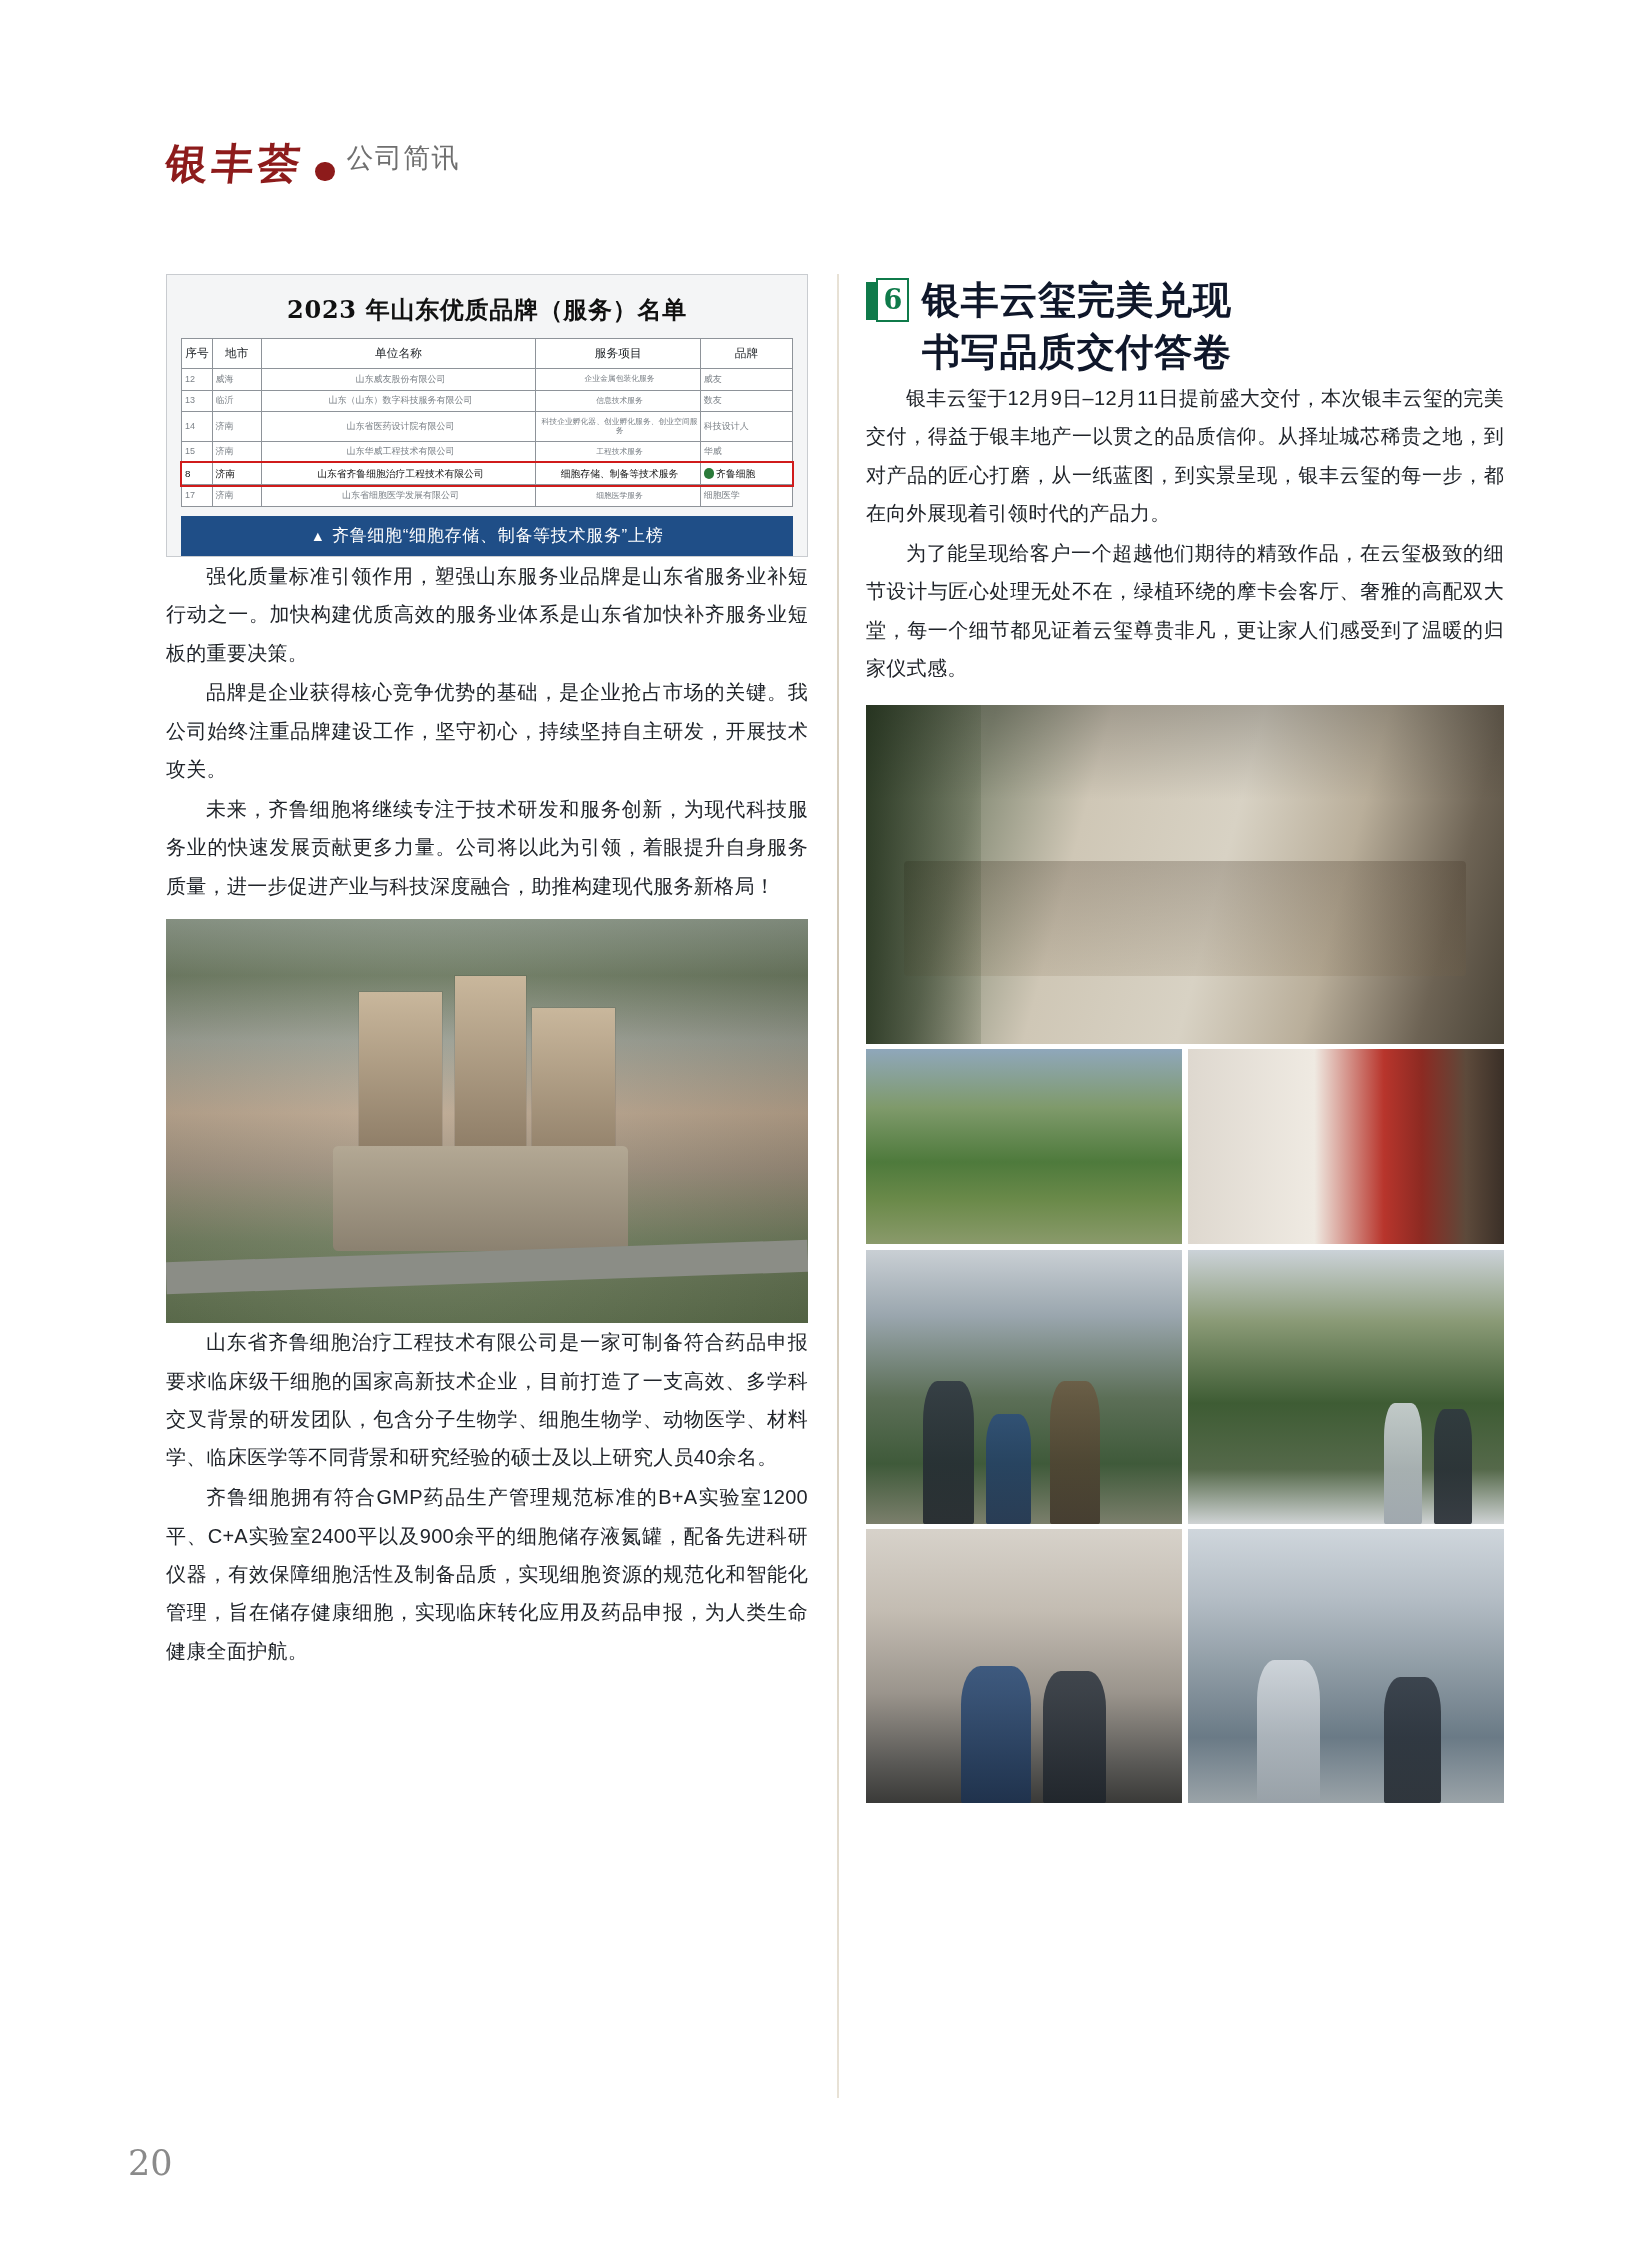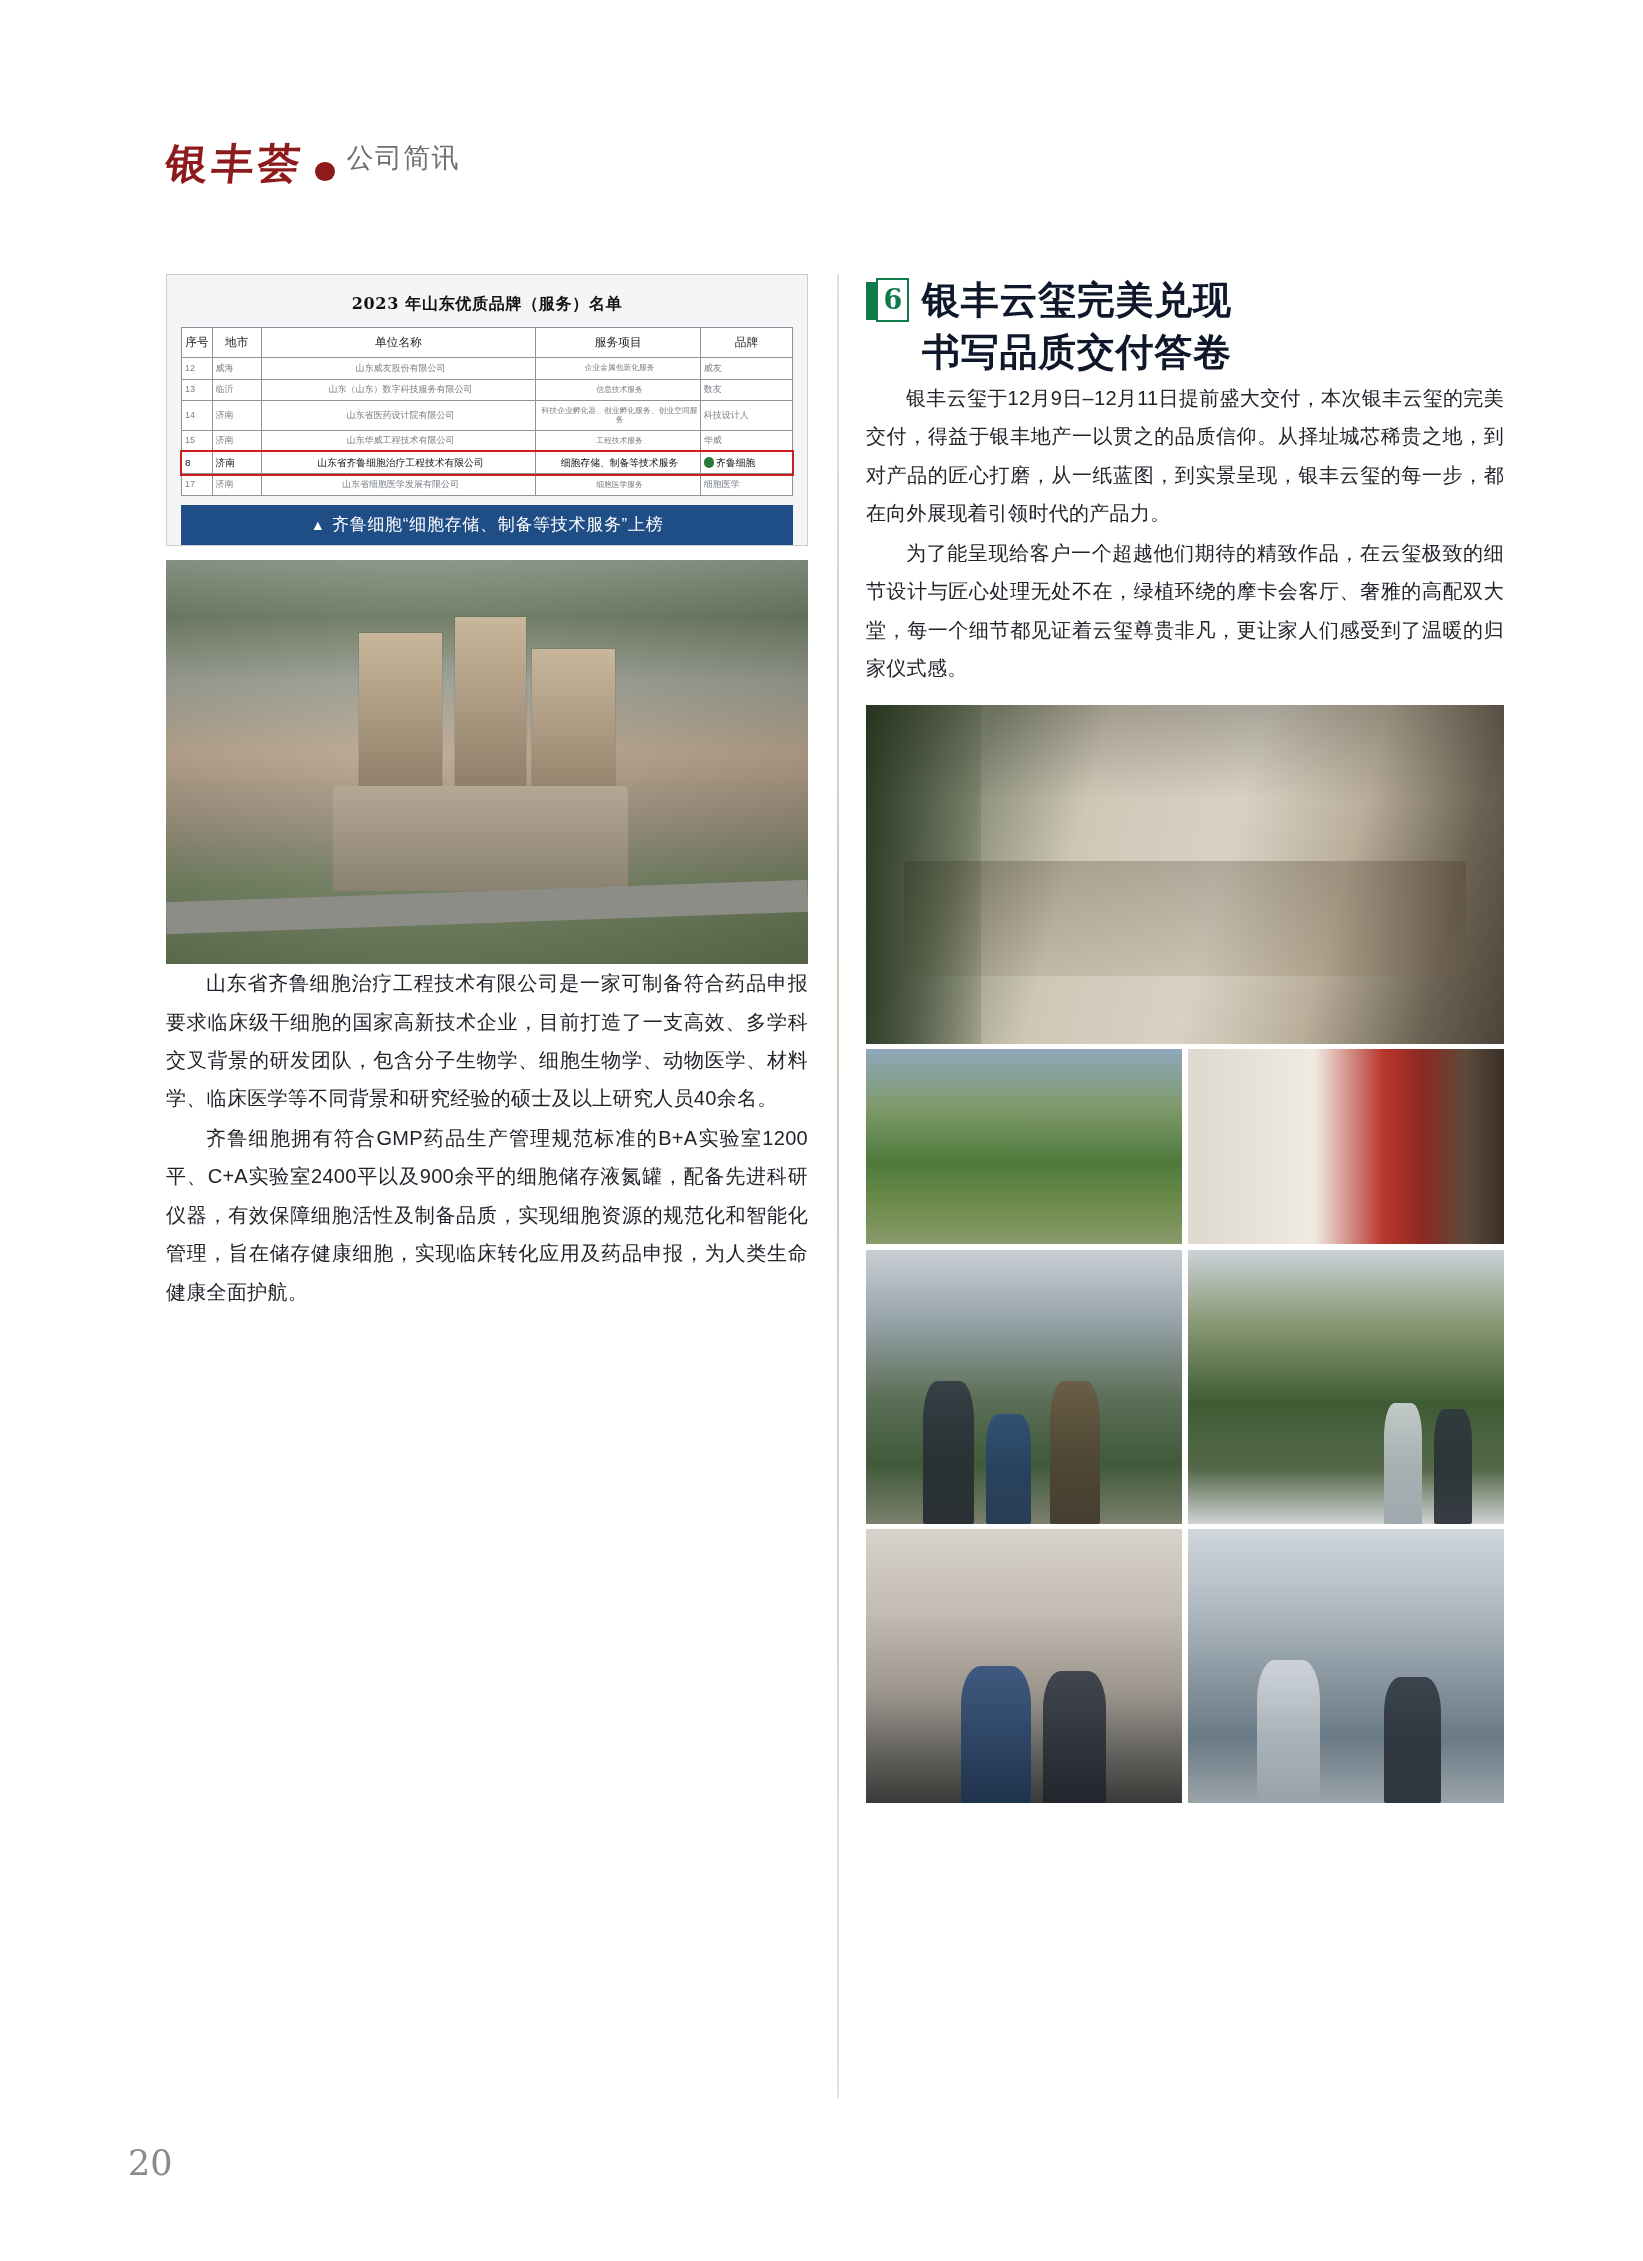--- a/index.html
+++ b/index.html
@@ -76,21 +76,21 @@
   .table-figure {
     width: 642px;
     border: 0.7px solid #c9ccd0;
     background: #f4f5f6;
     box-sizing: border-box;
     padding: 9px 14.3px 0 14.3px;
   }
   .table-title {
     text-align: center;
     font-family: "DejaVu Serif", serif;
-    font-size: 16px;
+    font-size: 24px;
     font-weight: bold;
     color: #111;
     padding: 10.4px 0 11.7px 0;
     letter-spacing: 0.7px;
   }
   table.brand-table {
     width: 100%;
     border-collapse: collapse;
     font-size: 9px;
     color: #23272b;
@@ -397,20 +397,25 @@
           <td class="svc">细胞医学服务</td>
           <td>细胞医学</td>
         </tr>
       </tbody>
     </table>
     <div class="figure-caption">
       <span class="tri">▲</span><span>齐鲁细胞“细胞存储、制备等技术服务”上榜</span>
     </div>
   </div>
 
+  <div class="text-block">
+    <p class="body">强化质量标准引领作用，塑强山东服务业品牌是山东省服务业补短行动之一。加快构建优质高效的服务业体系是山东省加快补齐服务业短板的重要决策。</p>
+    <p class="body">品牌是企业获得核心竞争优势的基础，是企业抢占市场的关键。我公司始终注重品牌建设工作，坚守初心，持续坚持自主研发，开展技术攻关。</p>
+    <p class="body">未来，齐鲁细胞将继续专注于技术研发和服务创新，为现代科技服务业的快速发展贡献更多力量。公司将以此为引领，着眼提升自身服务质量，进一步促进产业与科技深度融合，助推构建现代服务新格局！</p>
+  </div>
 
   <div class="photo aerial" style="margin-top:14.3px;">
     <div class="tower t1"></div>
     <div class="tower t2"></div>
     <div class="tower t3"></div>
     <div class="podium"></div>
     <div class="road"></div>
   </div>
 
   <div class="text-block">

